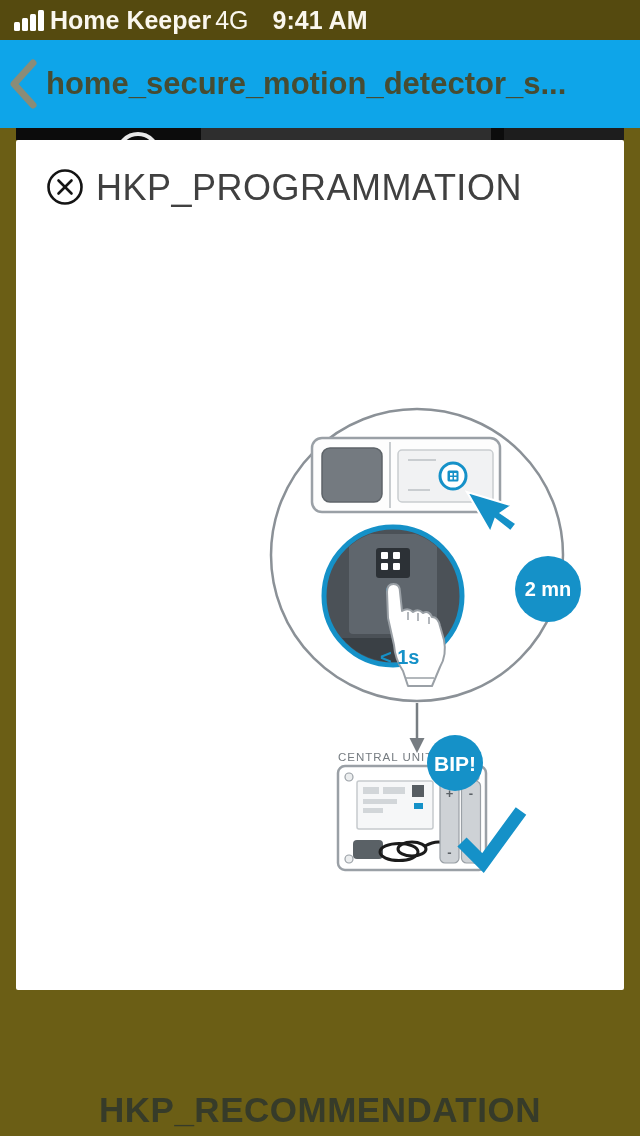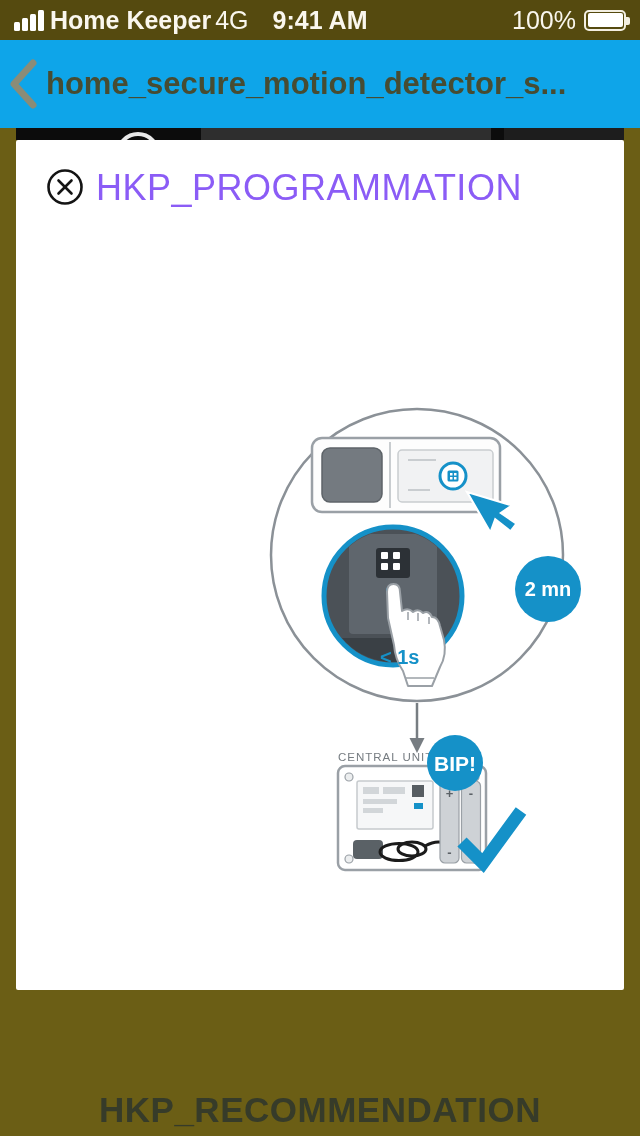--- a/index.html
+++ b/index.html
@@ -46,21 +46,21 @@
   .peek-rect{position:absolute;left:185px;top:0;width:290px;height:12px;background:#2e2e2e;}
   .peek-shade{position:absolute;right:0;top:0;width:120px;height:12px;background:#1d1d1d;}
   
   .card{
     position:absolute;top:12px;left:16px;width:608px;height:850px;
     background:#ffffff;border-radius:2px;
   }
   .close-btn{position:absolute;left:30px;top:28px;width:38px;height:38px;}
   .card-title{
     position:absolute;left:80px;top:27px;
-    font-size:36px;color:#8b5cf6;letter-spacing:.5px;white-space:nowrap;
+    font-size:36px;color:#404040;letter-spacing:.5px;white-space:nowrap;
   }
   .diagram-svg{position:absolute;left:0;top:0;width:608px;height:850px;}
   .diagram-svg text{font-family:"Liberation Sans",sans-serif;}
   
   .footer-title{
     position:absolute;left:0;top:962px;width:640px;text-align:center;
     font-size:35px;font-weight:600;color:#363b29;letter-spacing:.5px;
   }
 </style>
 </head>
@@ -71,27 +71,20 @@
     <span class="signal">
         <i></i>
         <i></i>
         <i></i>
         <i></i>
       </span>
     <span class="sb-carrier">Home Keeper</span>
     <span>4G</span>
   </div>
   <div class="sb-center">9:41 AM</div>
-  <div class="sb-right">
-    <span>100%</span>
-    <span class="battery">
-        <span class="fill"></span>
-        <span class="tip"></span>
-      </span>
-  </div>
 </div>
 
 <div class="nav-bar">
   <div class="back-btn">
     <svg width="30" height="52" viewBox="0 0 30 52">
       <polyline points="25,5 6,26 25,47" fill="none" stroke="#8a8c78" stroke-width="7" stroke-linecap="round" stroke-linejoin="round"></polyline>
     </svg>
   </div>
   <div class="nav-title">home_secure_motion_detector_s...</div>
 </div>

